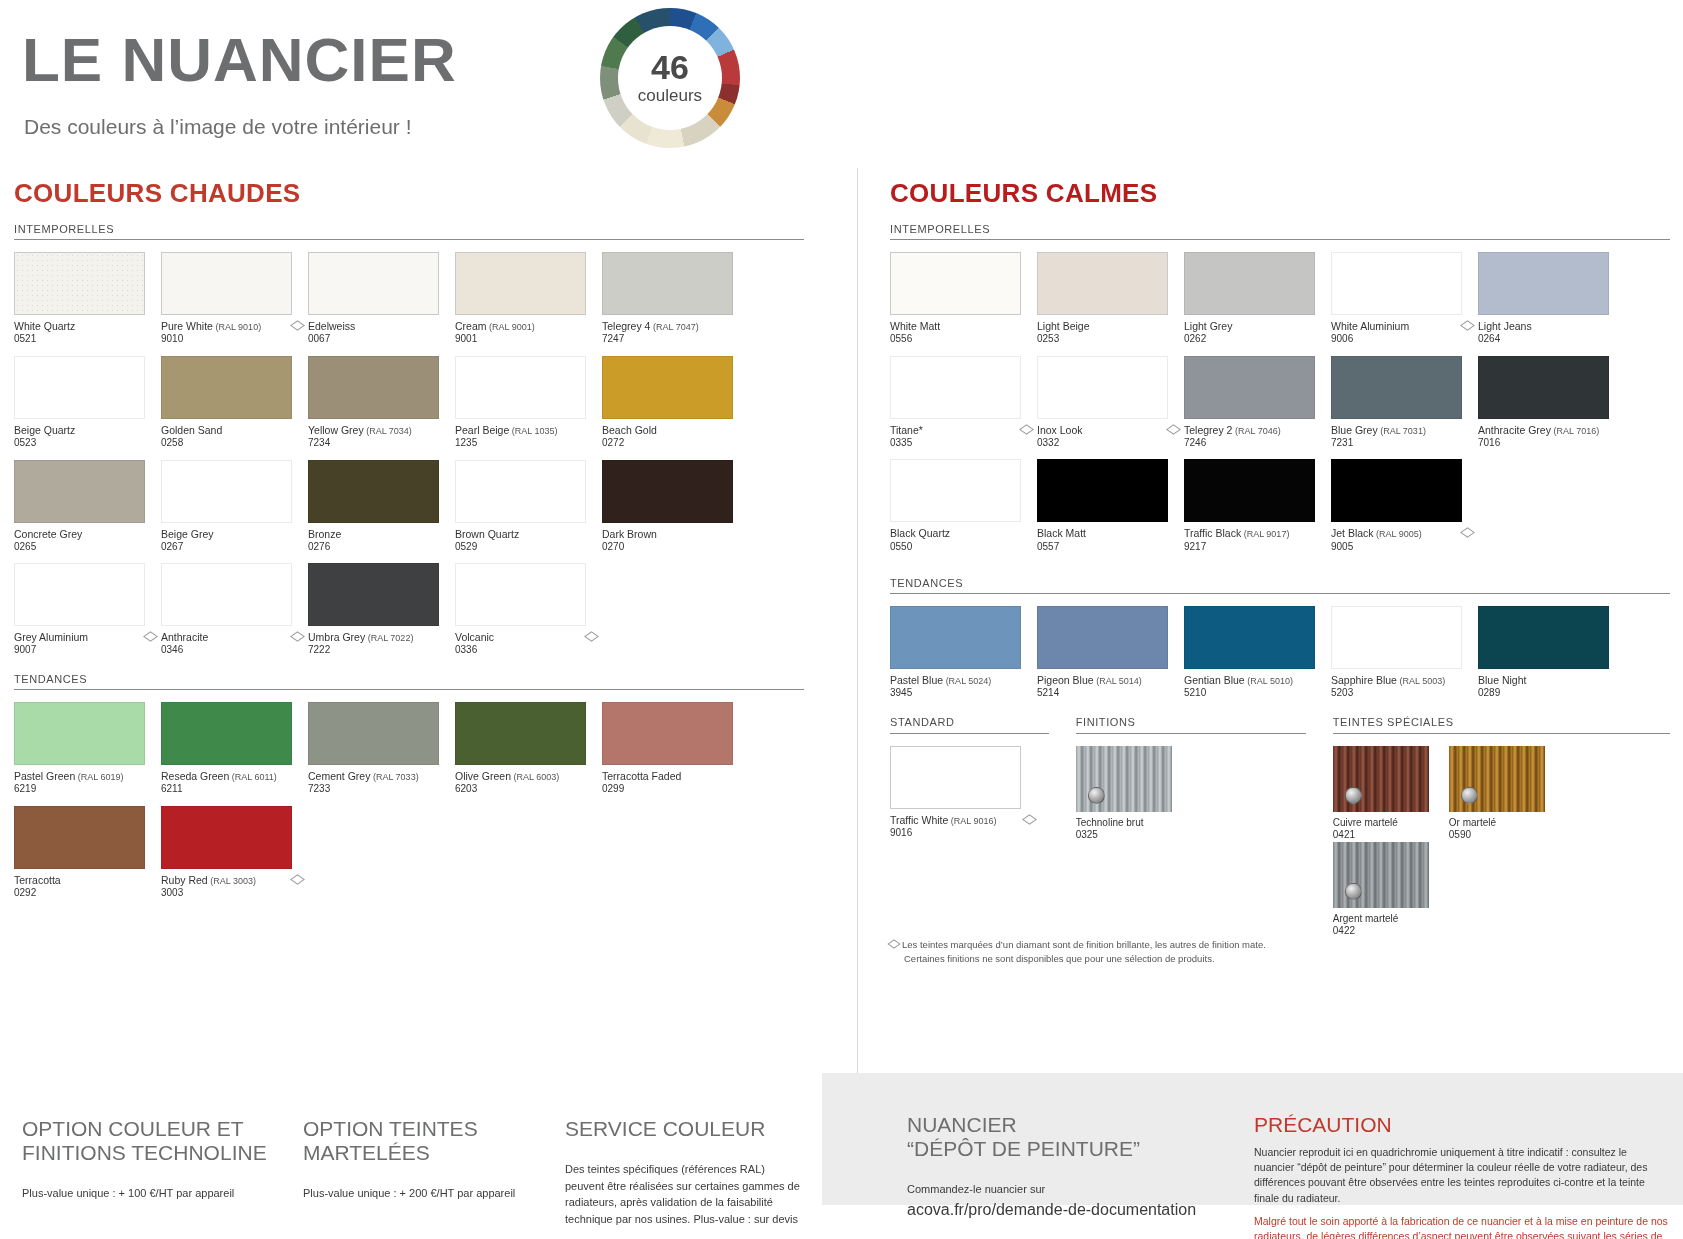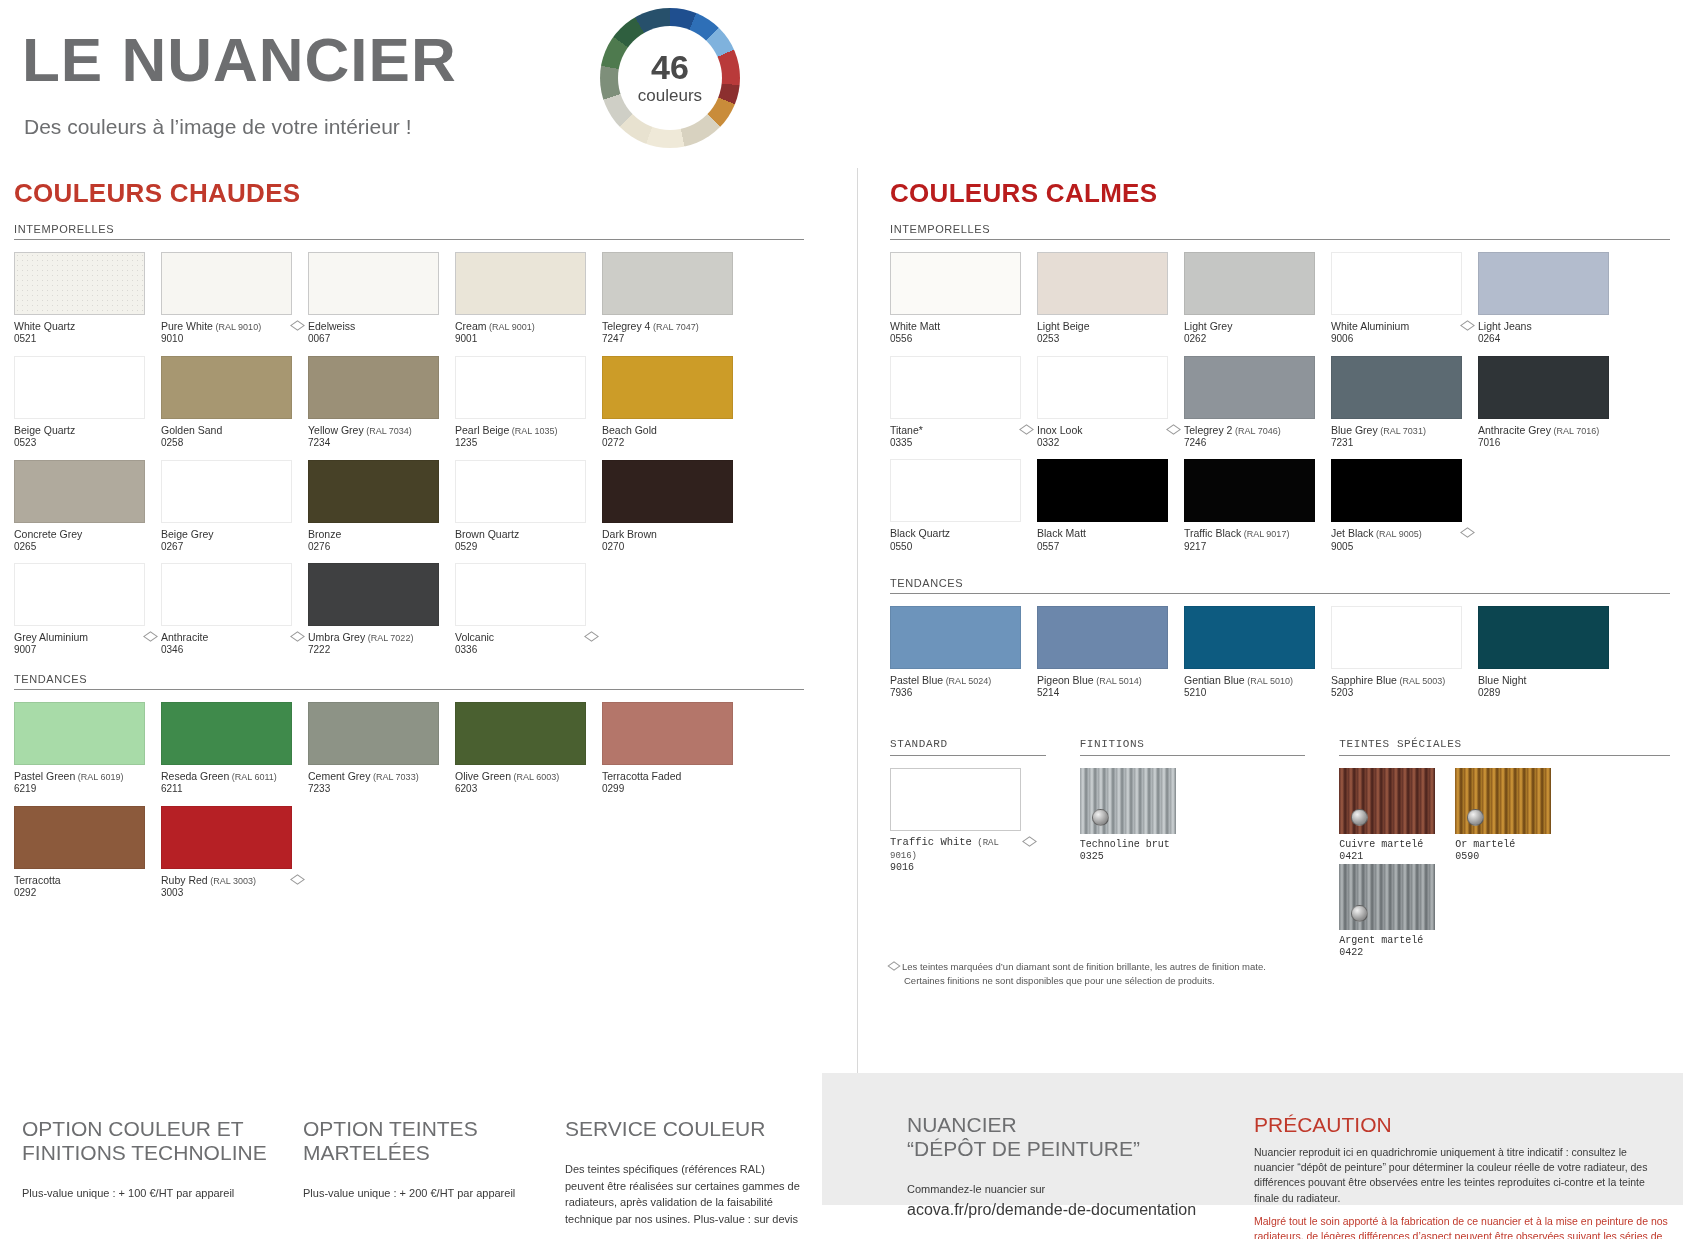--- a/index.html
+++ b/index.html
@@ -55,21 +55,21 @@
   .chip-name .ral { font-size:9px; color:#555; }
   .chip-code { font-size:10px; color:#333; line-height:1.25; }
   .diamond {
     position:absolute; right:6px; top:1px;
     width:9px; height:9px; border:1px solid #9b9b9b;
     transform:rotate(45deg) skew(-10deg,-10deg);
   }
   .name-row { position:relative; }
 
   
-  .three-col { display:flex; gap:34px; margin-top:28px;font-family:Liberation Mono, monospace; }
+  .three-col { display:flex; gap:27px; margin-top:6px; }
   .tc-block { }
   .tc-head { font-size:11px; letter-spacing:0.6px; color:#4c4c4c; }
   .tc-rule { height:1px; background:#8a8a8a; margin:5px 0 12px 0; }
   .rad-item { width:104px; margin-right:12px; }
   .rad-name { font-size:10px; color:#333; margin-top:5px; line-height:1.25;}
   .rad-code { font-size:10px; color:#333; line-height:1.25;}
   .radiator { width:96px; height:66px; position:relative; overflow:hidden; }
   .radiator .fins { position:absolute; inset:0; }
   .radiator .knob {
     position:absolute; left:12px; bottom:8px; width:17px; height:17px; border-radius:50%;
@@ -325,21 +325,21 @@
         <div class="chip-code">9005</div>
       </div>
     </div>
 
   <div class="subhead" style="margin-top:14px;">TENDANCES</div>
   <div class="subhead-rule"></div>
   <div class="grid" id="calm-trends">
       <div class="swatch-cell">
         <div class="chip" style="background: rgb(109, 148, 187);"></div>
         <div class="chip-name name-row"><span>Pastel Blue</span><span class="ral"> (RAL 5024)</span></div>
-        <div class="chip-code">7936</div>
+        <div class="chip-code">3945</div>
       </div>
       <div class="swatch-cell">
         <div class="chip" style="background: rgb(108, 135, 171);"></div>
         <div class="chip-name name-row"><span>Pigeon Blue</span><span class="ral"> (RAL 5014)</span></div>
         <div class="chip-code">5214</div>
       </div>
       <div class="swatch-cell">
         <div class="chip" style="background: rgb(13, 91, 128);"></div>
         <div class="chip-name name-row"><span>Gentian Blue</span><span class="ral"> (RAL 5010)</span></div>
         <div class="chip-code">5210</div>

